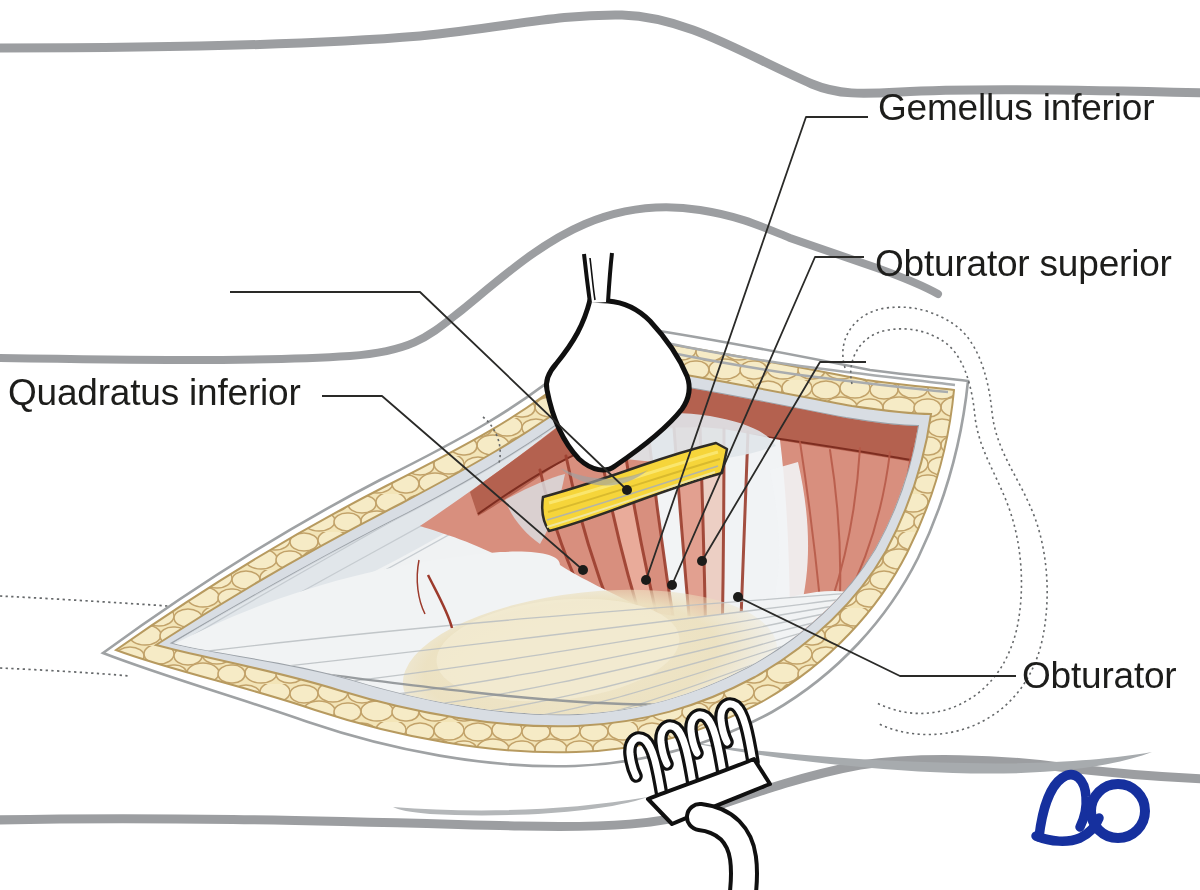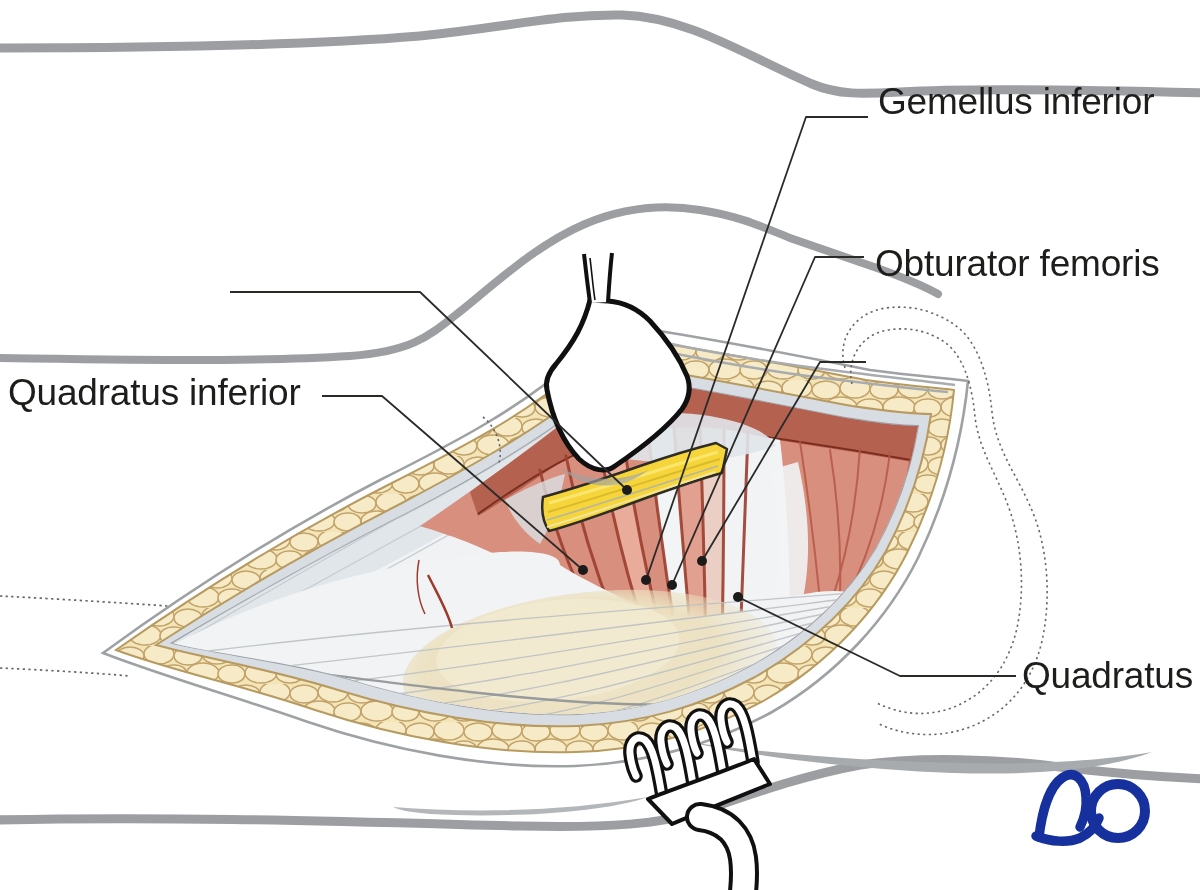--- a/index.html
+++ b/index.html
@@ -211,18 +211,18 @@
   </g>
 
   <g fill="none" stroke="var(--ao-blue,#16309e)" stroke-width="9.5" stroke-linecap="round" stroke-linejoin="round">
     <title>AO</title>
     <path d="M1039,837 C1042,812 1049,787 1062,778 C1075,769 1085,780 1086,797 C1087,808 1084,819 1080,827"></path>
     <path d="M1036,836 C1051,842 1068,843 1080,838 C1090,833 1096,826 1099,818"></path>
     <circle cx="1118" cy="811" r="27" stroke-width="10"></circle>
   </g>
 </svg>
 
-<div class="anat-label" style="left:878px;top:82px">Gemellus inferior</div>
-<div class="anat-label" style="left:875px;top:244px">Obturator femoris</div>
+<div class="anat-label" style="left:878px;top:88px">Gemellus inferior</div>
+<div class="anat-label" style="left:875px;top:244px">Obturator superior</div>
 <div class="anat-label" style="left:8px;top:373px">Quadratus inferior</div>
-<div class="anat-label" style="left:1022px;top:656px">Quadratus</div>
+<div class="anat-label" style="left:1022px;top:656px">Obturator</div>
 
 </div>
 
 </body></html>

